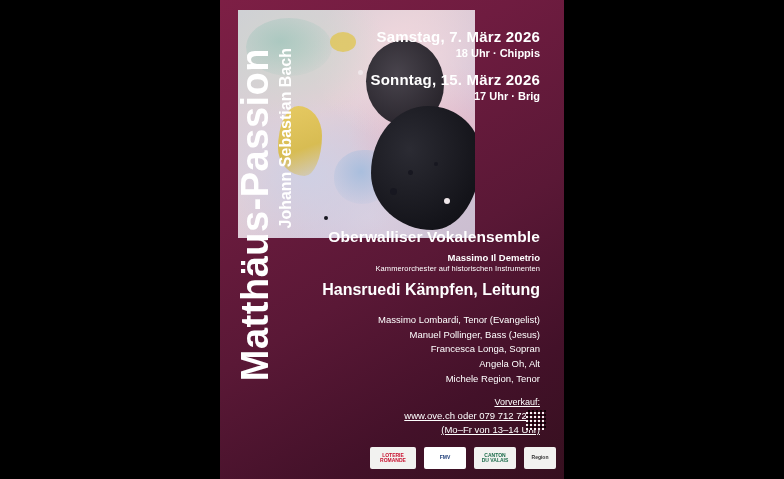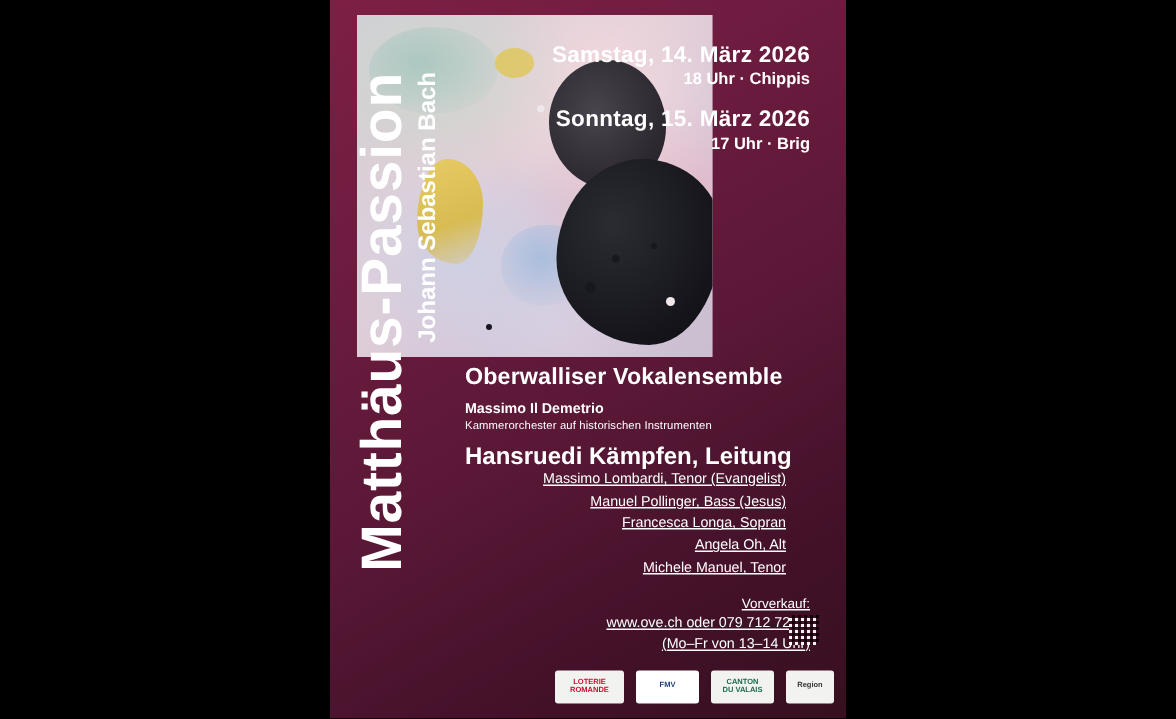--- a/index.html
+++ b/index.html
@@ -134,38 +134,38 @@
     text-align: right;
     color: #fff;
   }
   .date-line1 { font-size: 15px; font-weight: bold; letter-spacing: .2px; }
   .date-line2 { font-size: 11px; font-weight: bold; margin-top: 2px; }
   .date-group + .date-group { margin-top: 12px; }
 
   
   .performers {
     position: absolute;
-    right: 24px; top: 243px;
+    right: 24px; top: 228px;
     width: 230px;
+    text-align: right;
     color: #fff;
   }
   .ens-main { font-size: 15.5px; font-weight: bold; letter-spacing: .1px; }
   .ens-sub { font-size: 9.5px; font-weight: bold; margin-top: 6px; }
   .ens-sub2 { font-size: 7.5px; margin-top: 1px; letter-spacing: .1px; }
   .conductor { font-size: 16px; font-weight: bold; margin-top: 8px; }
 
   .soloists {
     position: absolute;
-    right: 40px; top: 313px;
+    right: 24px; top: 313px;
     width: 230px;
     text-align: right;
     color: #fff;
     font-size: 9.5px;
     line-height: 1.55;
-    text-decoration: underline;
   }
 
   .presale {
     position: absolute;
     right: 24px; top: 396px;
     width: 200px;
     text-align: right;
     color: #fff;
     font-size: 9.5px;
     line-height: 1.45;
@@ -235,42 +235,42 @@
         </div>
       </div>
 
       <div class="vtitle-wrap">
         <div class="vtitle">Matthäus-Passion</div>
         <div class="vsub">Johann Sebastian Bach</div>
       </div>
 
       <div class="dates">
         <div class="date-group">
-          <div class="date-line1">Samstag, 14. März 2026</div>
+          <div class="date-line1">Samstag, 7. März 2026</div>
           <div class="date-line2">18 Uhr · Chippis</div>
         </div>
         <div class="date-group">
           <div class="date-line1">Sonntag, 15. März 2026</div>
           <div class="date-line2">17 Uhr · Brig</div>
         </div>
       </div>
 
       <div class="performers">
         <div class="ens-main">Oberwalliser Vokalensemble</div>
         <div class="ens-sub">Massimo Il Demetrio</div>
         <div class="ens-sub2">Kammerorchester auf historischen Instrumenten</div>
         <div class="conductor">Hansruedi Kämpfen, Leitung</div>
       </div>
 
       <div class="soloists">
         <div>Massimo Lombardi, Tenor (Evangelist)</div>
         <div>Manuel Pollinger, Bass (Jesus)</div>
         <div>Francesca Longa, Sopran</div>
         <div>Angela Oh, Alt</div>
-        <div>Michele Manuel, Tenor</div>
+        <div>Michele Region, Tenor</div>
       </div>
 
       <div class="presale">
         <div class="pre-title">Vorverkauf:</div>
         <div>www.ove.ch oder 079 712 72 16</div>
         <div>(Mo–Fr von 13–14 Uhr)</div>
       </div>
 
       <div class="qr"></div>
 

